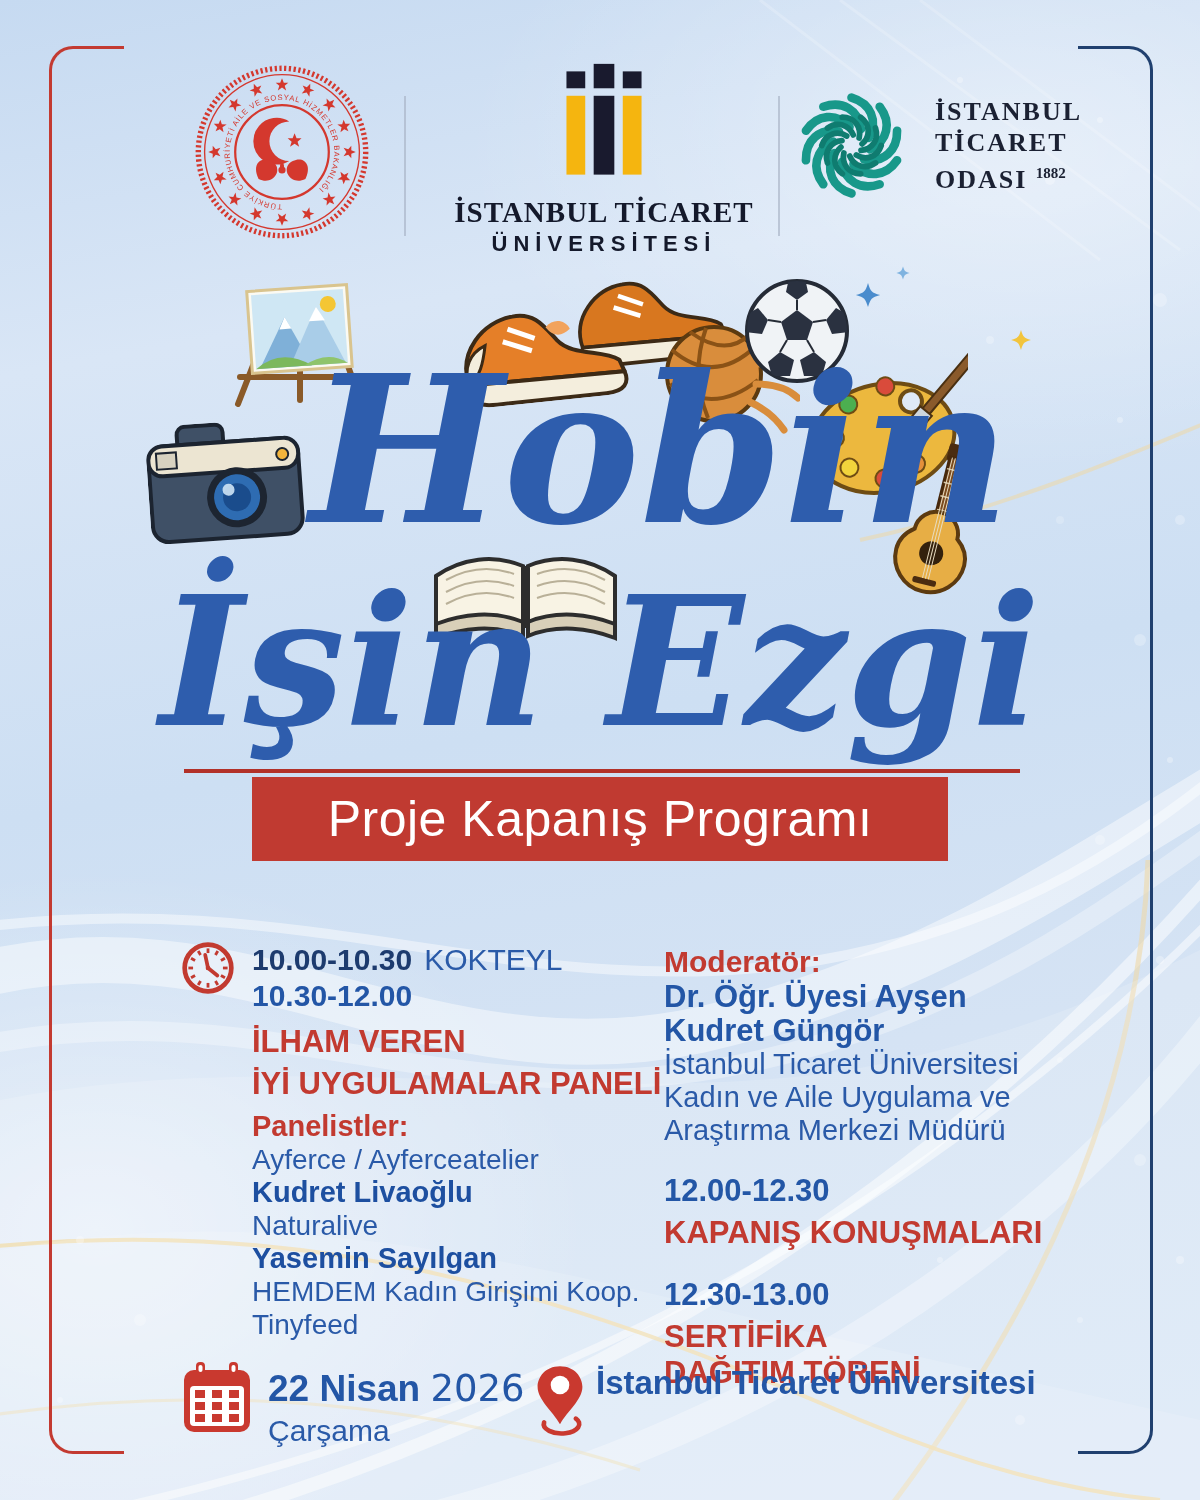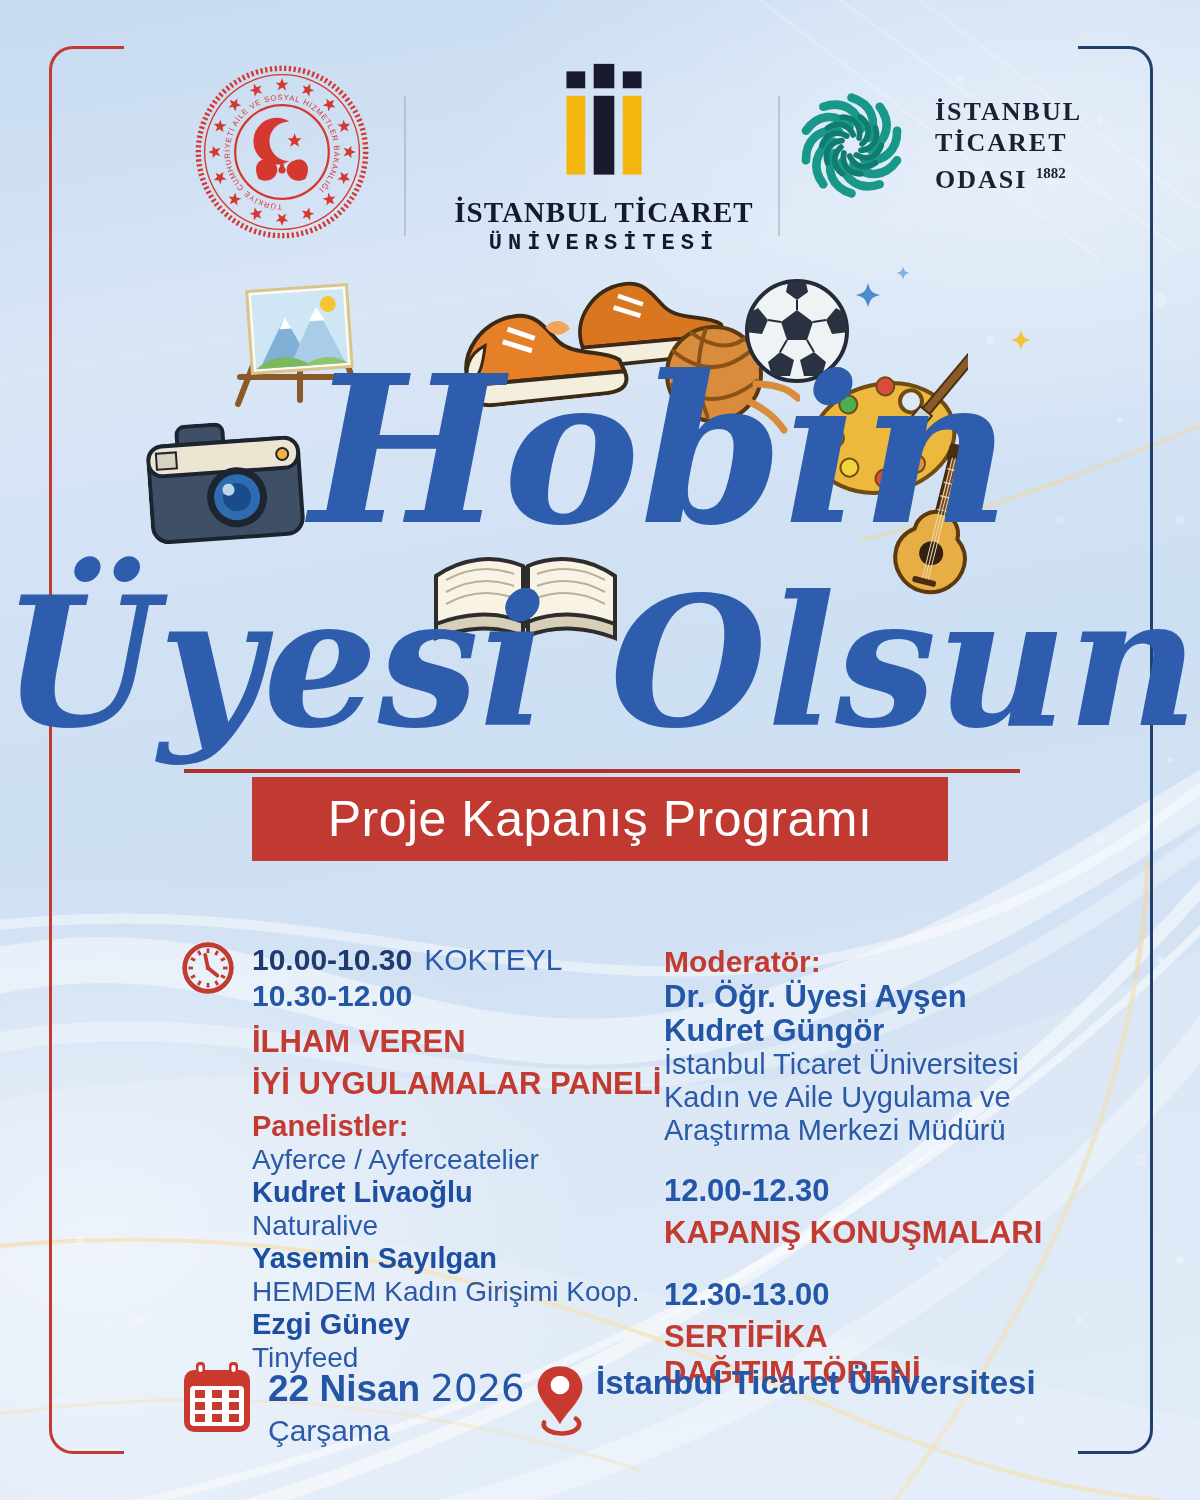--- a/index.html
+++ b/index.html
@@ -25,21 +25,21 @@
     border-left:3px solid #c33a31;border-top:3px solid #c33a31;border-bottom:3px solid #c33a31;
     border-top-left-radius:24px;border-bottom-left-radius:24px;}
   .bracket-right{left:1078px;top:46px;width:72px;height:1402px;
     border-right:3px solid #20406f;border-top:3px solid #20406f;border-bottom:3px solid #20406f;
     border-top-right-radius:24px;border-bottom-right-radius:24px;}
 
   
   .divider{width:2px;background:#a8b2c4;opacity:.65;}
   .uni-block{left:428px;top:62px;width:352px;text-align:center;}
   .uni-name1{font-family:"Liberation Serif",serif;font-weight:bold;font-size:29px;color:#14192b;letter-spacing:1px;margin-top:8px;}
-  .uni-name2{font-family:Liberation Mono, monospace;font-weight:bold;font-size:22px;color:#14192b;letter-spacing:6px;margin-top:2px;}
+  .uni-name2{font-family:Liberation Sans, sans-serif;font-weight:bold;font-size:22px;color:#14192b;letter-spacing:6px;margin-top:2px;}
   .ito-block{left:794px;top:88px;display:flex;align-items:center;gap:26px;}
   .ito-text{font-family:"Liberation Serif",serif;font-weight:bold;font-size:26px;color:#1b2133;letter-spacing:2px;line-height:31px;}
   .ito-text sup{font-size:15px;letter-spacing:0;}
 
   
   .title-line{left:0;width:1200px;text-align:center;
     font-family:"DejaVu Serif","Liberation Serif",serif;font-style:italic;font-weight:bold;
     color:#2e5dad;line-height:1;}
   .title1{top:348px;font-size:205px;padding-left:60px;}
   .title2{top:572px;font-size:180px;}
@@ -368,21 +368,21 @@
         <path d="M 18,42 C 40,30 64,28 86,36"></path>
         <path d="M 18,54 C 40,42 64,40 86,48"></path>
       <path d="M 177,30 C 155,18 131,16 109,24"></path>
         <path d="M 177,42 C 155,30 131,28 109,36"></path>
         <path d="M 177,54 C 155,42 131,40 109,48"></path>
     </g>
     <line x1="97.5" y1="16" x2="97.5" y2="78" stroke="#2d2d2d" stroke-width="3"></line>
   </svg>
 
   <div class="abs title-line title1">Hobin</div>
-  <div class="abs title-line title2">Üyesi Olsun</div>
+  <div class="abs title-line title2">İşin Ezgi</div>
 
   <div class="abs rule"></div>
   <div class="abs banner">
     <span class="banner-label">Proje Kapanış Programı</span>
   </div>
 
   <svg class="abs" style="left:180px;top:940px" width="56" height="56" viewBox="0 0 60 60">
     <defs>
         <line id="tk" x1="30" y1="9" x2="30" y2="14" stroke="#c23a30" stroke-width="3"></line>
       </defs>
@@ -410,21 +410,20 @@
     </div>
     <div class="b royal fs30">10.30-12.00</div>
     <div class="b red fs31 gap10">İLHAM VEREN</div>
     <div class="b red fs31 gap6">İYİ UYGULAMALAR PANELİ</div>
     <div class="red gap8" style="font-size:29px;font-weight:600;line-height:33px;">Panelistler:</div>
     <div class="porg">Ayferce / Ayferceatelier</div>
     <div class="pname">Kudret Livaoğlu</div>
     <div class="porg">Naturalive</div>
     <div class="pname">Yasemin Sayılgan</div>
     <div class="porg">HEMDEM Kadın Girişimi Koop.</div>
-    <div class="pname">Ezgi Güney</div>
     <div class="porg">Tinyfeed</div>
   </div>
 
   <div class="abs col-right">
     <div class="b red fs30">Moderatör:</div>
     <div class="b royal" style="font-size:31px;line-height:34px;">Dr. Öğr. Üyesi Ayşen</div>
     <div class="b royal" style="font-size:31px;line-height:34px;">Kudret Güngör</div>
     <div class="blue" style="font-size:29px;line-height:33px;">İstanbul Ticaret Üniversitesi</div>
     <div class="blue" style="font-size:29px;line-height:33px;">Kadın ve Aile Uygulama ve</div>
     <div class="blue" style="font-size:29px;line-height:33px;">Araştırma Merkezi Müdürü</div>

